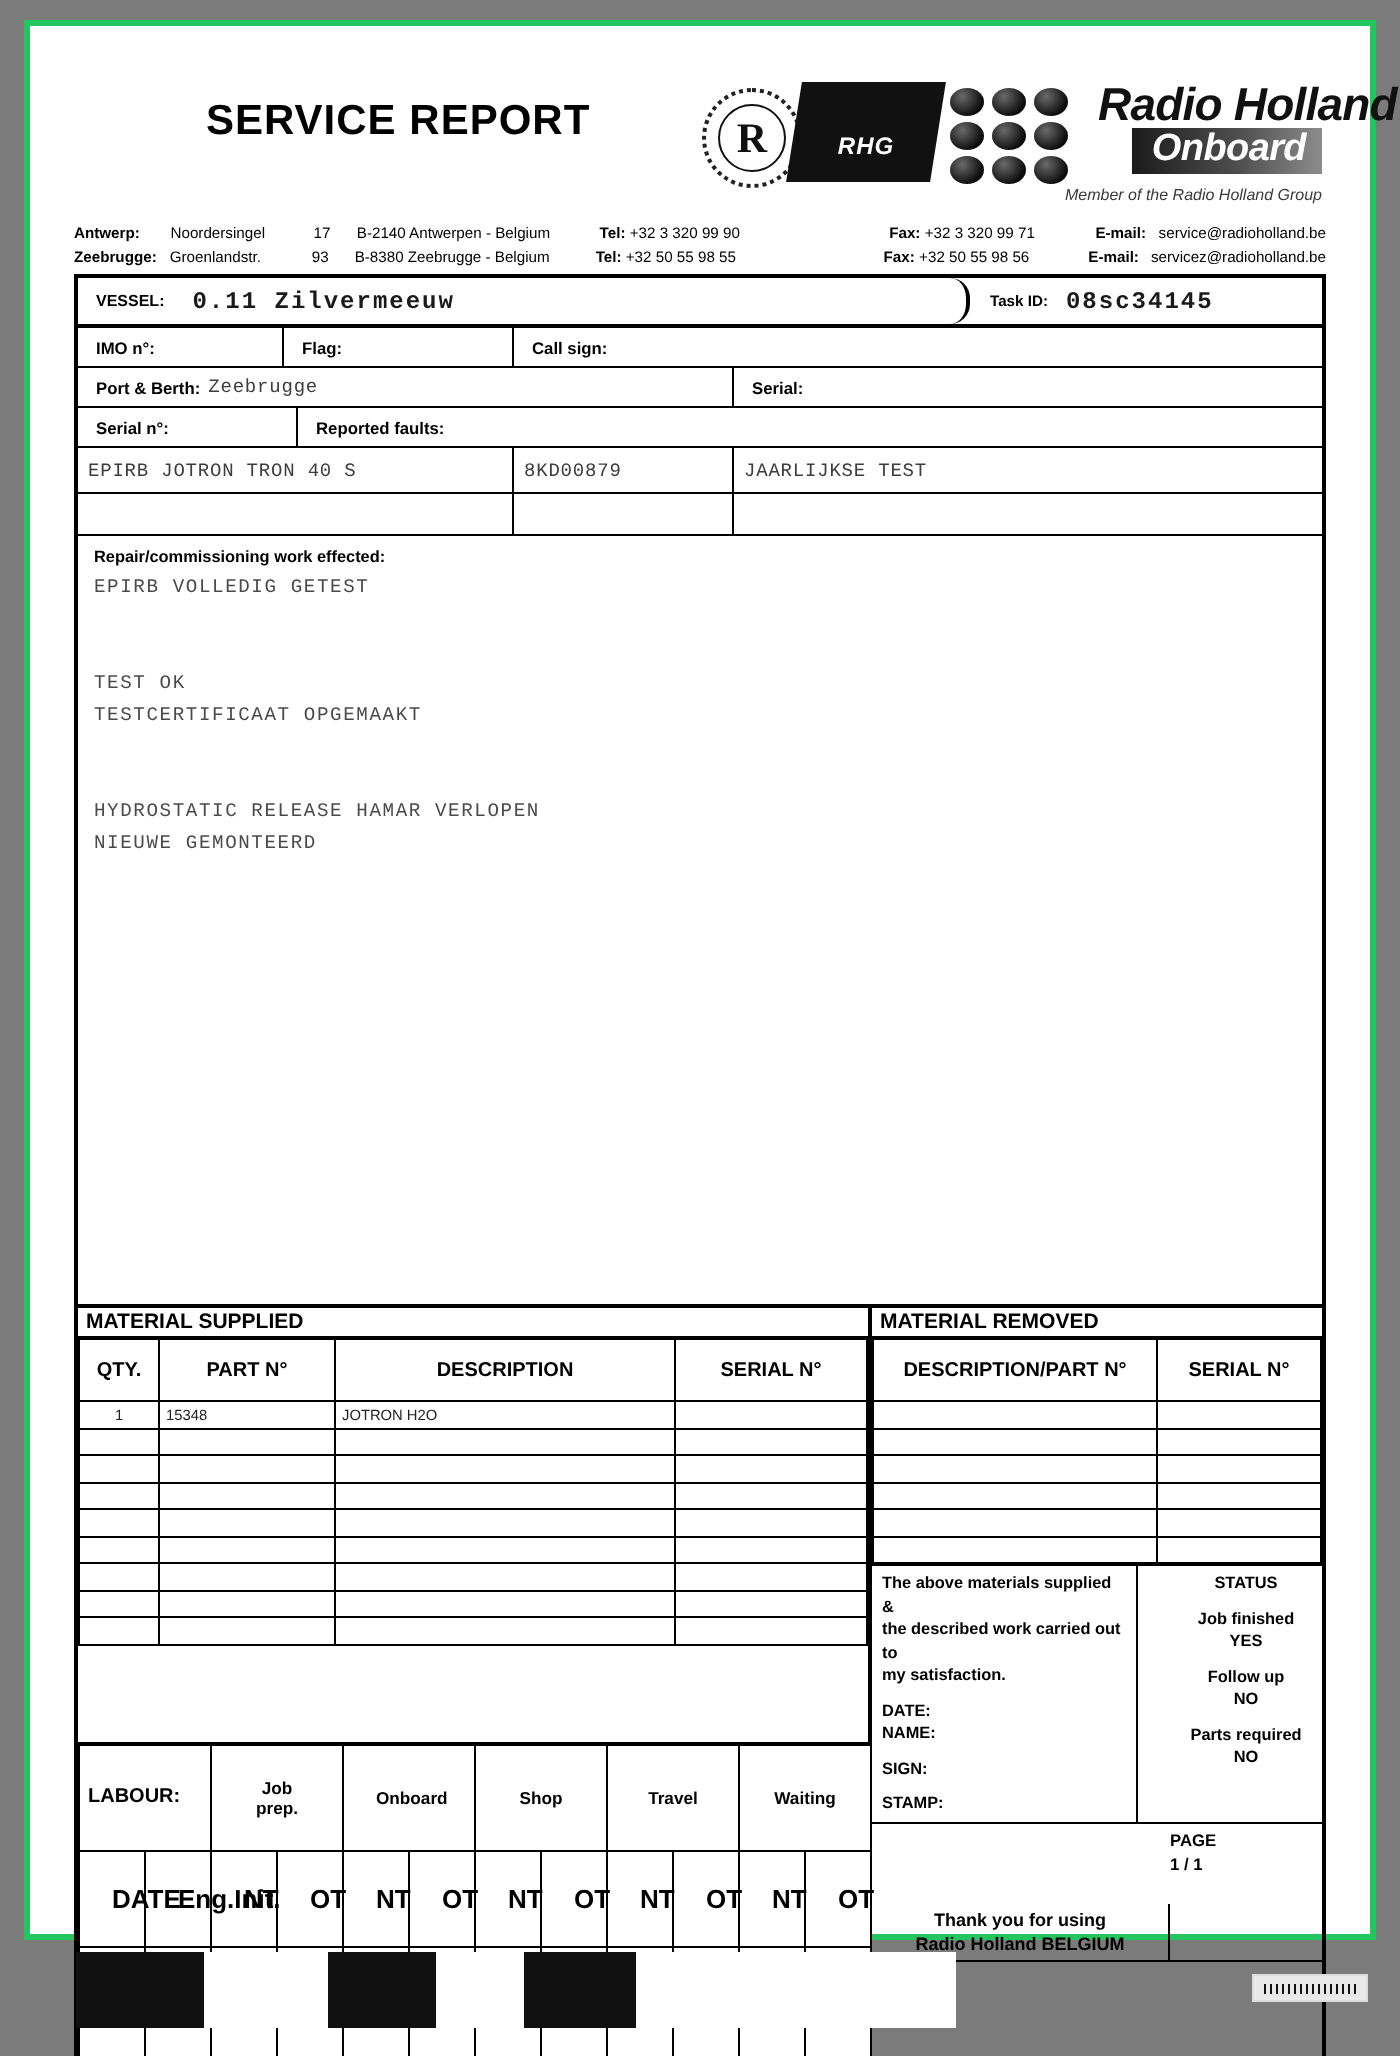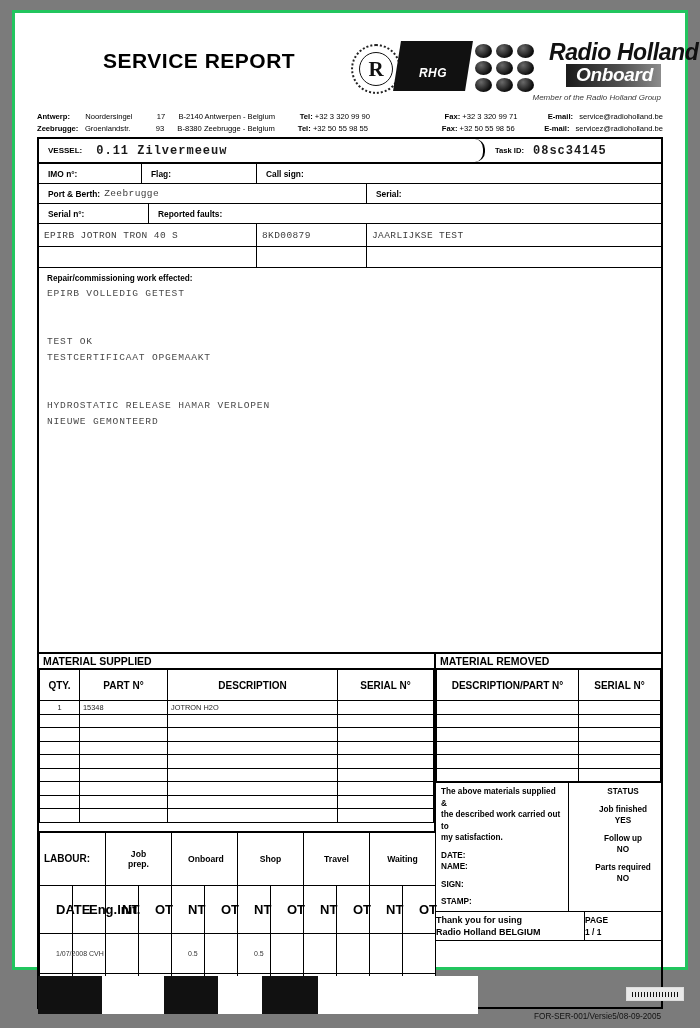--- a/index.html
+++ b/index.html
@@ -113,21 +113,21 @@
   .mcell { font-size:6.8px; color:#222; }
 
   
   .satwrap { display:flex;gap:16px; }
   .satbox { flex:1; border-right:1px solid #000; padding:3px 5px; font-size:8.2px; font-weight:bold; line-height:11.5px; }
   .satbox .dline { margin-top:6px; }
   .statbox { width:76px; text-align:center; font-size:8.2px; font-weight:bold; line-height:11px; padding-top:3px; }
   .statbox .grp { margin-bottom:7px; }
 
   .thanks { display:flex; border-top:1px solid #000; }
-  .thanks-l { flex:1; border-right:1px solid #000; text-align:left; font-size:9px; font-weight:bold; line-height:12px; padding:2px 0; }
+  .thanks-l { flex:1; border-right:1px solid #000; text-align:center; font-size:9px; font-weight:bold; line-height:12px; padding:2px 0;margin-top:40px; }
   .thanks-r { width:76px; font-size:8.4px; font-weight:bold; line-height:12px; padding:2px 0; }
 
   
   .lab { width:100%; border-collapse:collapse; table-layout:fixed; }
   .lab td, .lab th { border:1px solid #000; font-size:8px; text-align:center; height:14px; padding:16px; }
   .lab .grp { font-size:8.6px; font-weight:bold; }
   .lab .labword { font-size:10px; font-weight:bold; text-align:left; padding-left:4px; }
   .lab .sub { font-size:13px; font-weight:bold;margin-left:22px; }
   .lab .data { font-size:7px; color:#333; height:13px; }
 

